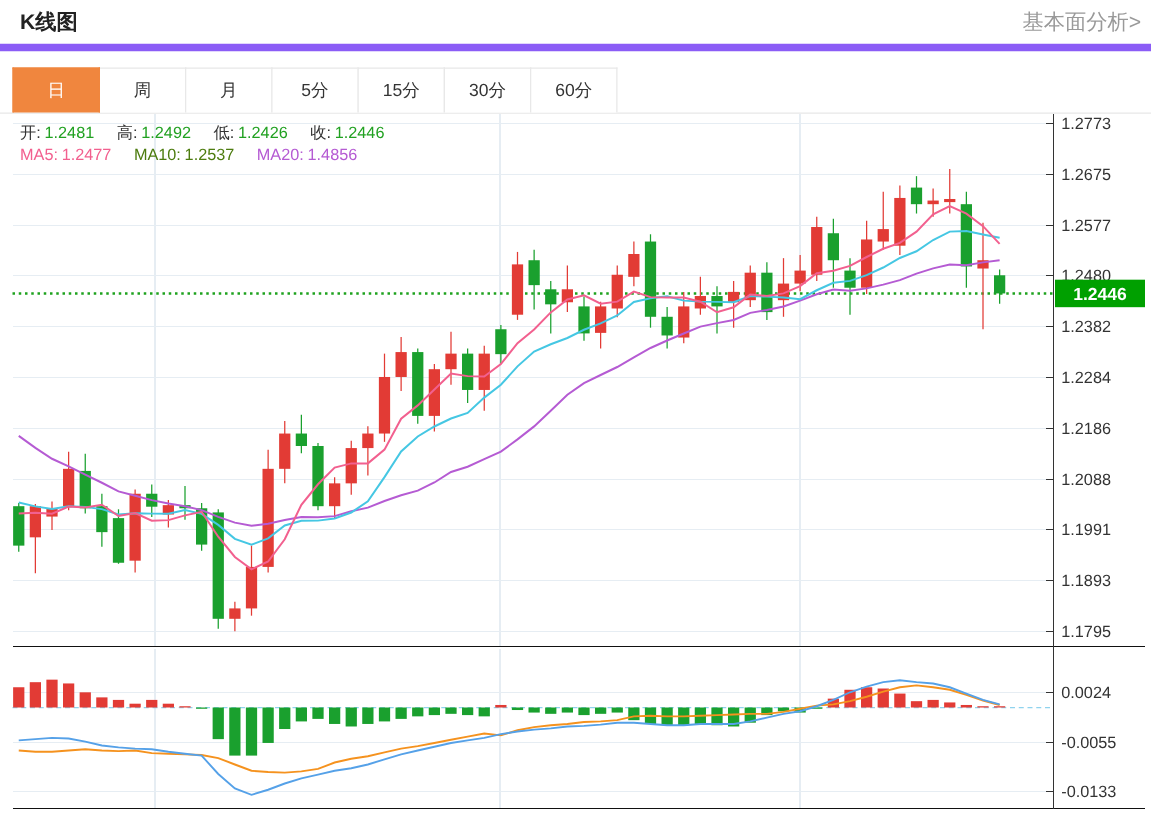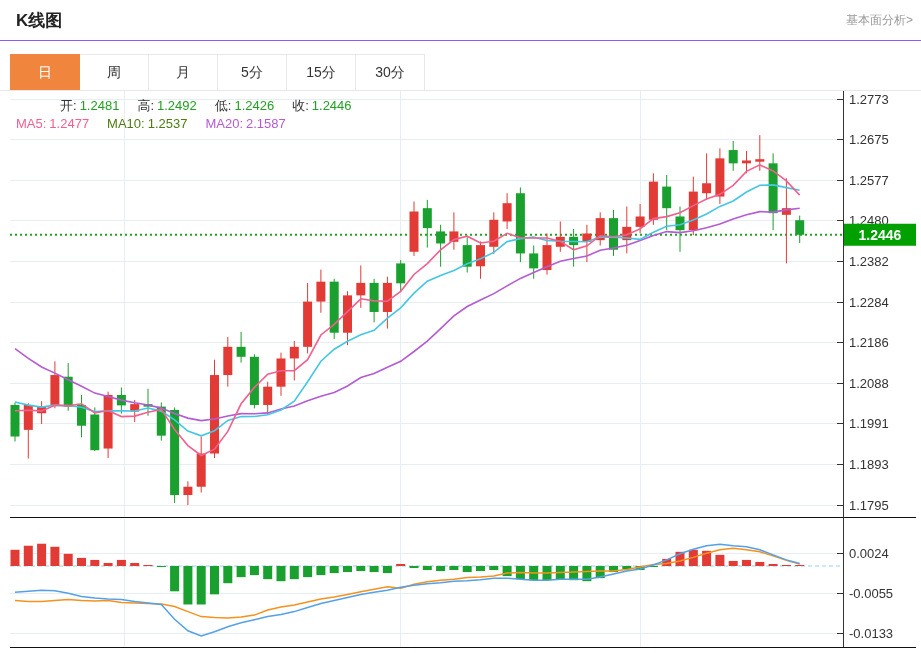--- a/index.html
+++ b/index.html
@@ -1,37 +1,37 @@
 <!DOCTYPE html>
 <html><head>
 <meta charset="utf-8">
 <style>
   html,body{margin:0;padding:0;background:#fff;}
   .app{position:relative;width:921px;height:653px;background:#fff;
        font-family:"Liberation Sans",sans-serif;overflow:hidden;}
   .hdr{position:absolute;top:0;left:0;right:0;height:41px;
-       border-bottom:1px solid #8b5cf6;display:flex;align-items:center;
+       border-bottom:6px solid #8b5cf6;display:flex;align-items:center;
        justify-content:space-between;padding:0 8px 0 16px;box-sizing:border-box;
        background:#fff;z-index:3;text-align:right;}
   .hdr .title{font-size:17px;font-weight:bold;color:#222;}
-  .hdr .link{font-size:12px;color:#999;cursor:pointer;}
+  .hdr .link{font-size:17px;color:#999;cursor:pointer;}
   .tabs{position:absolute;top:54px;left:0;right:0;height:37px;z-index:3;
         display:flex;padding-left:10px;border-bottom:1px solid #e8e8e8;
         box-sizing:border-box;background:transparent;}
   .tab{width:70px;height:100%;box-sizing:border-box;display:flex;
        align-items:center;justify-content:center;font-size:14px;color:#333;
        background:#fff;border:1px solid #e8e8e8;border-bottom:none;
        margin-left:-1px;cursor:pointer;}
   .tab:first-child{margin-left:0;}
   .tab.active{background:#f0863e;color:#fff;border-color:#f0863e;z-index:4;}
   .lg{position:absolute;display:flex;font-size:13px;z-index:2;white-space:nowrap;}
   .lg .item{margin-right:18px;}
   .lg .lbl{color:#333;}
   .lg .val{margin-left:3px;}
-  .price-lg{top:97px;left:16px;margin-left:44px;}
+  .price-lg{top:97px;left:16px;}
   .ma-lg{top:116px;left:16px;text-align:center;}
   .macd-lg{top:525px;left:25px;}
   .macd-lg .lbl{color:inherit;}
   svg{position:absolute;top:0;left:0;z-index:1;font-family:"Liberation Sans",sans-serif;}
 </style>
 </head>
 <body>
 
 <div class="app">
 
@@ -303,20 +303,21 @@
     <span class="link">基本面分析&gt;</span>
   </div>
 
   <div class="tabs" id="tabs">
       <div class="tab active">日</div>
       <div class="tab">周</div>
       <div class="tab">月</div>
       <div class="tab">5分</div>
       <div class="tab">15分</div>
       <div class="tab">30分</div>
+      <div class="tab">60分</div>
     </div>
 
   <div class="lg price-lg">
     <span class="item">
       <span class="lbl">开:</span><span class="val" style="color: rgb(33, 161, 33);">1.2481</span>
     </span>
     <span class="item">
       <span class="lbl">高:</span><span class="val" style="color: rgb(33, 161, 33);">1.2492</span>
     </span>
     <span class="item">
@@ -328,18 +329,18 @@
   </div>
 
   <div class="lg ma-lg">
     <span class="item" style="color: rgb(242, 96, 143);">
       <span class="lbl" style="color:inherit">MA5:</span><span class="val">1.2477</span>
     </span>
     <span class="item" style="color: #4d7c0f;">
       <span class="lbl" style="color:inherit">MA10:</span><span class="val">1.2537</span>
     </span>
     <span class="item" style="color: rgb(181, 91, 211);">
-      <span class="lbl" style="color:inherit">MA20:</span><span class="val">2.1587</span>
+      <span class="lbl" style="color:inherit">MA20:</span><span class="val">1.4856</span>
     </span>
   </div>
 
 
 </div>
 
 </body></html>

